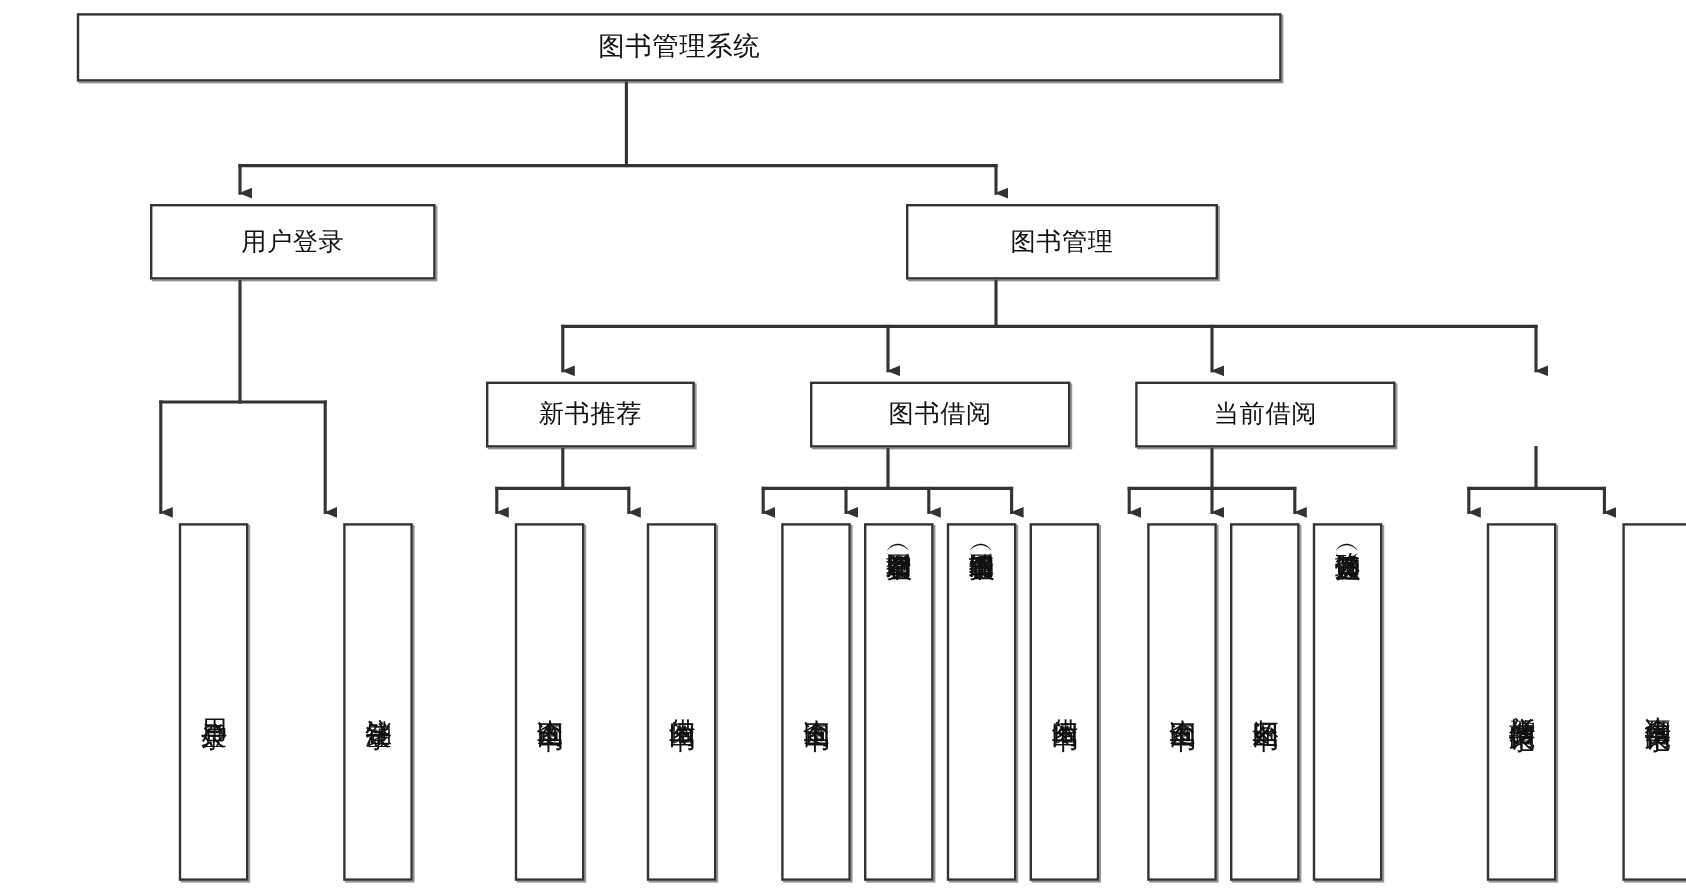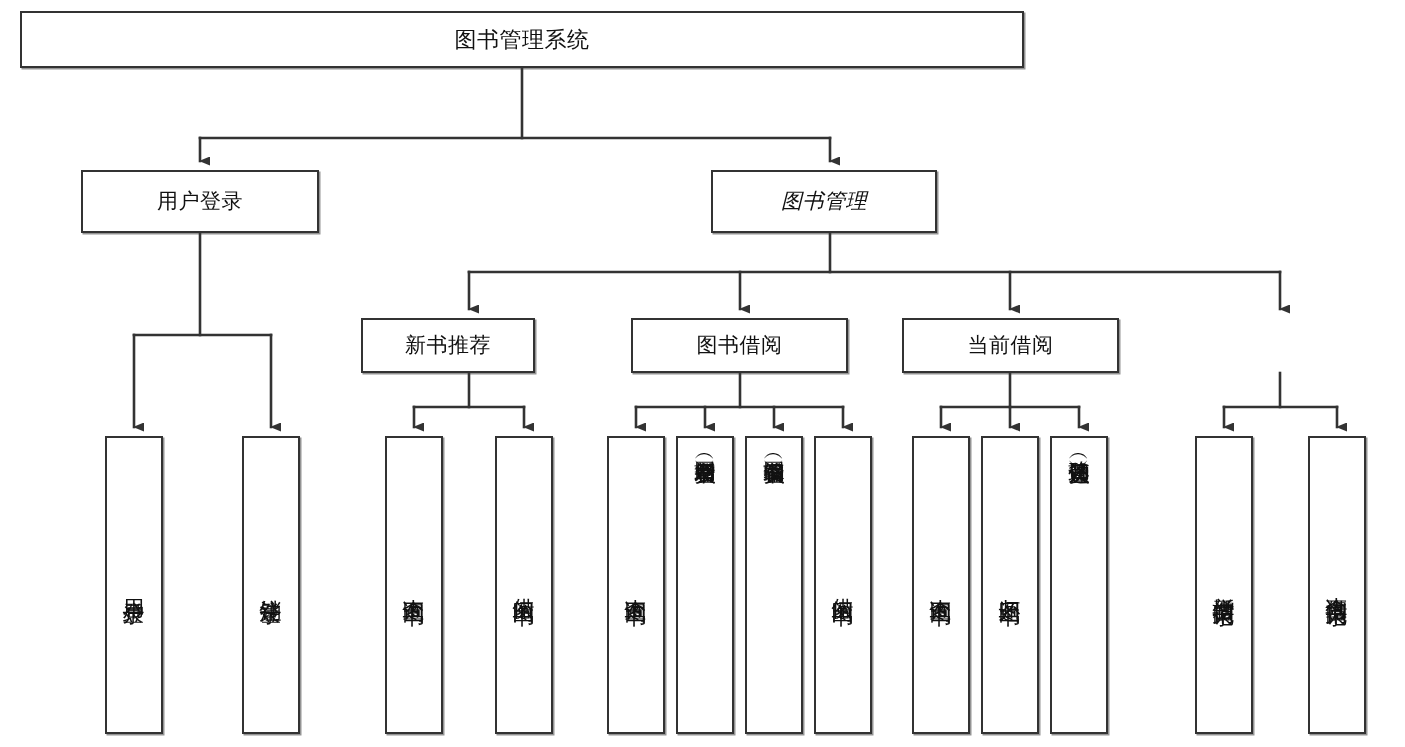--- a/index.html
+++ b/index.html
@@ -30,20 +30,21 @@
     position: absolute;
     box-sizing: border-box;
     background: #ffffff;
     border: 2px solid #333333;
     box-shadow: 1.5px 1.5px 0 rgba(60,60,60,0.55);
     display: flex;
     align-items: center;
     justify-content: center;
     color: #111111;
     z-index: 2;
+    margin-left: 44px;
   }
   .node-label {
     display: block;
     text-align: center;
     line-height: 1.18;
     white-space: nowrap;
     color: #111111;
   }
   
   .node.horiz .node-label {
@@ -142,21 +143,21 @@
     </g>
   </svg>
 
   <div class="node horiz root" style="left:20px; top:11px; width:1004px; height:57px;">
     <span class="node-label">图书管理系统</span>
   </div>
 
   <div class="node horiz" style="left:81px; top:170px; width:238px; height:63px;">
     <span class="node-label">用户登录</span>
   </div>
-  <div class="node horiz" style="left:711px; top:170px; width:226px; height:63px;font-style:italic;">
+  <div class="node horiz" style="left:711px; top:170px; width:260px; height:63px;">
     <span class="node-label">图书管理</span>
   </div>
 
   <div class="node horiz" style="left:361px; top:318px; width:174px; height:55px;">
     <span class="node-label">新书推荐</span>
   </div>
   <div class="node horiz" style="left:631px; top:318px; width:217px; height:55px;">
     <span class="node-label">图书借阅</span>
   </div>
   <div class="node horiz" style="left:902px; top:318px; width:217px; height:55px;">

